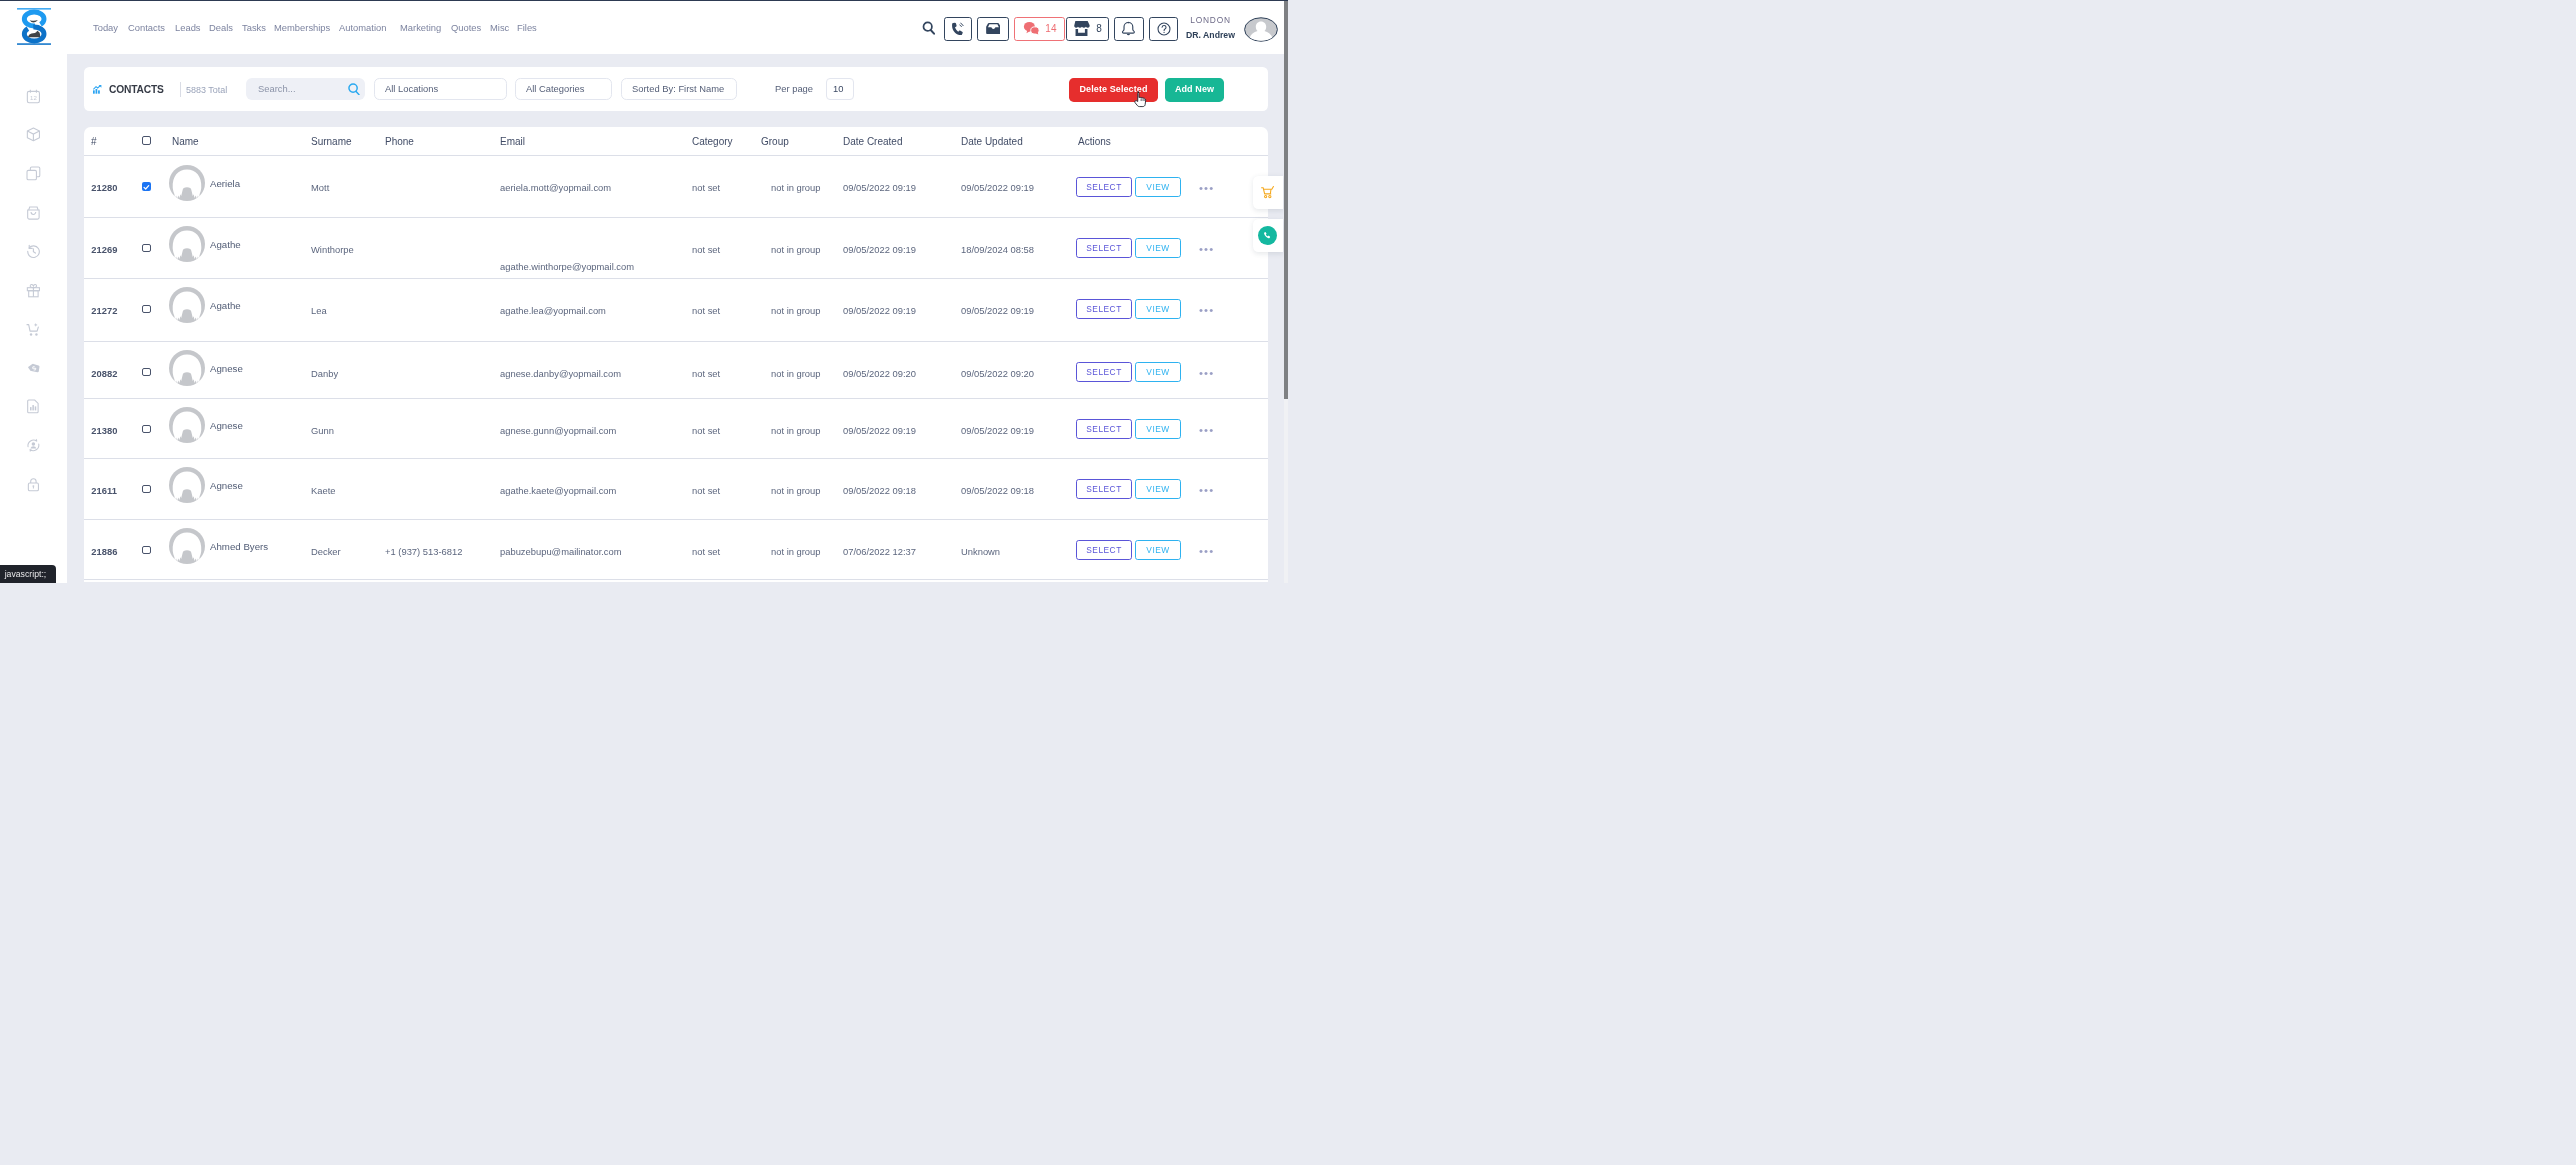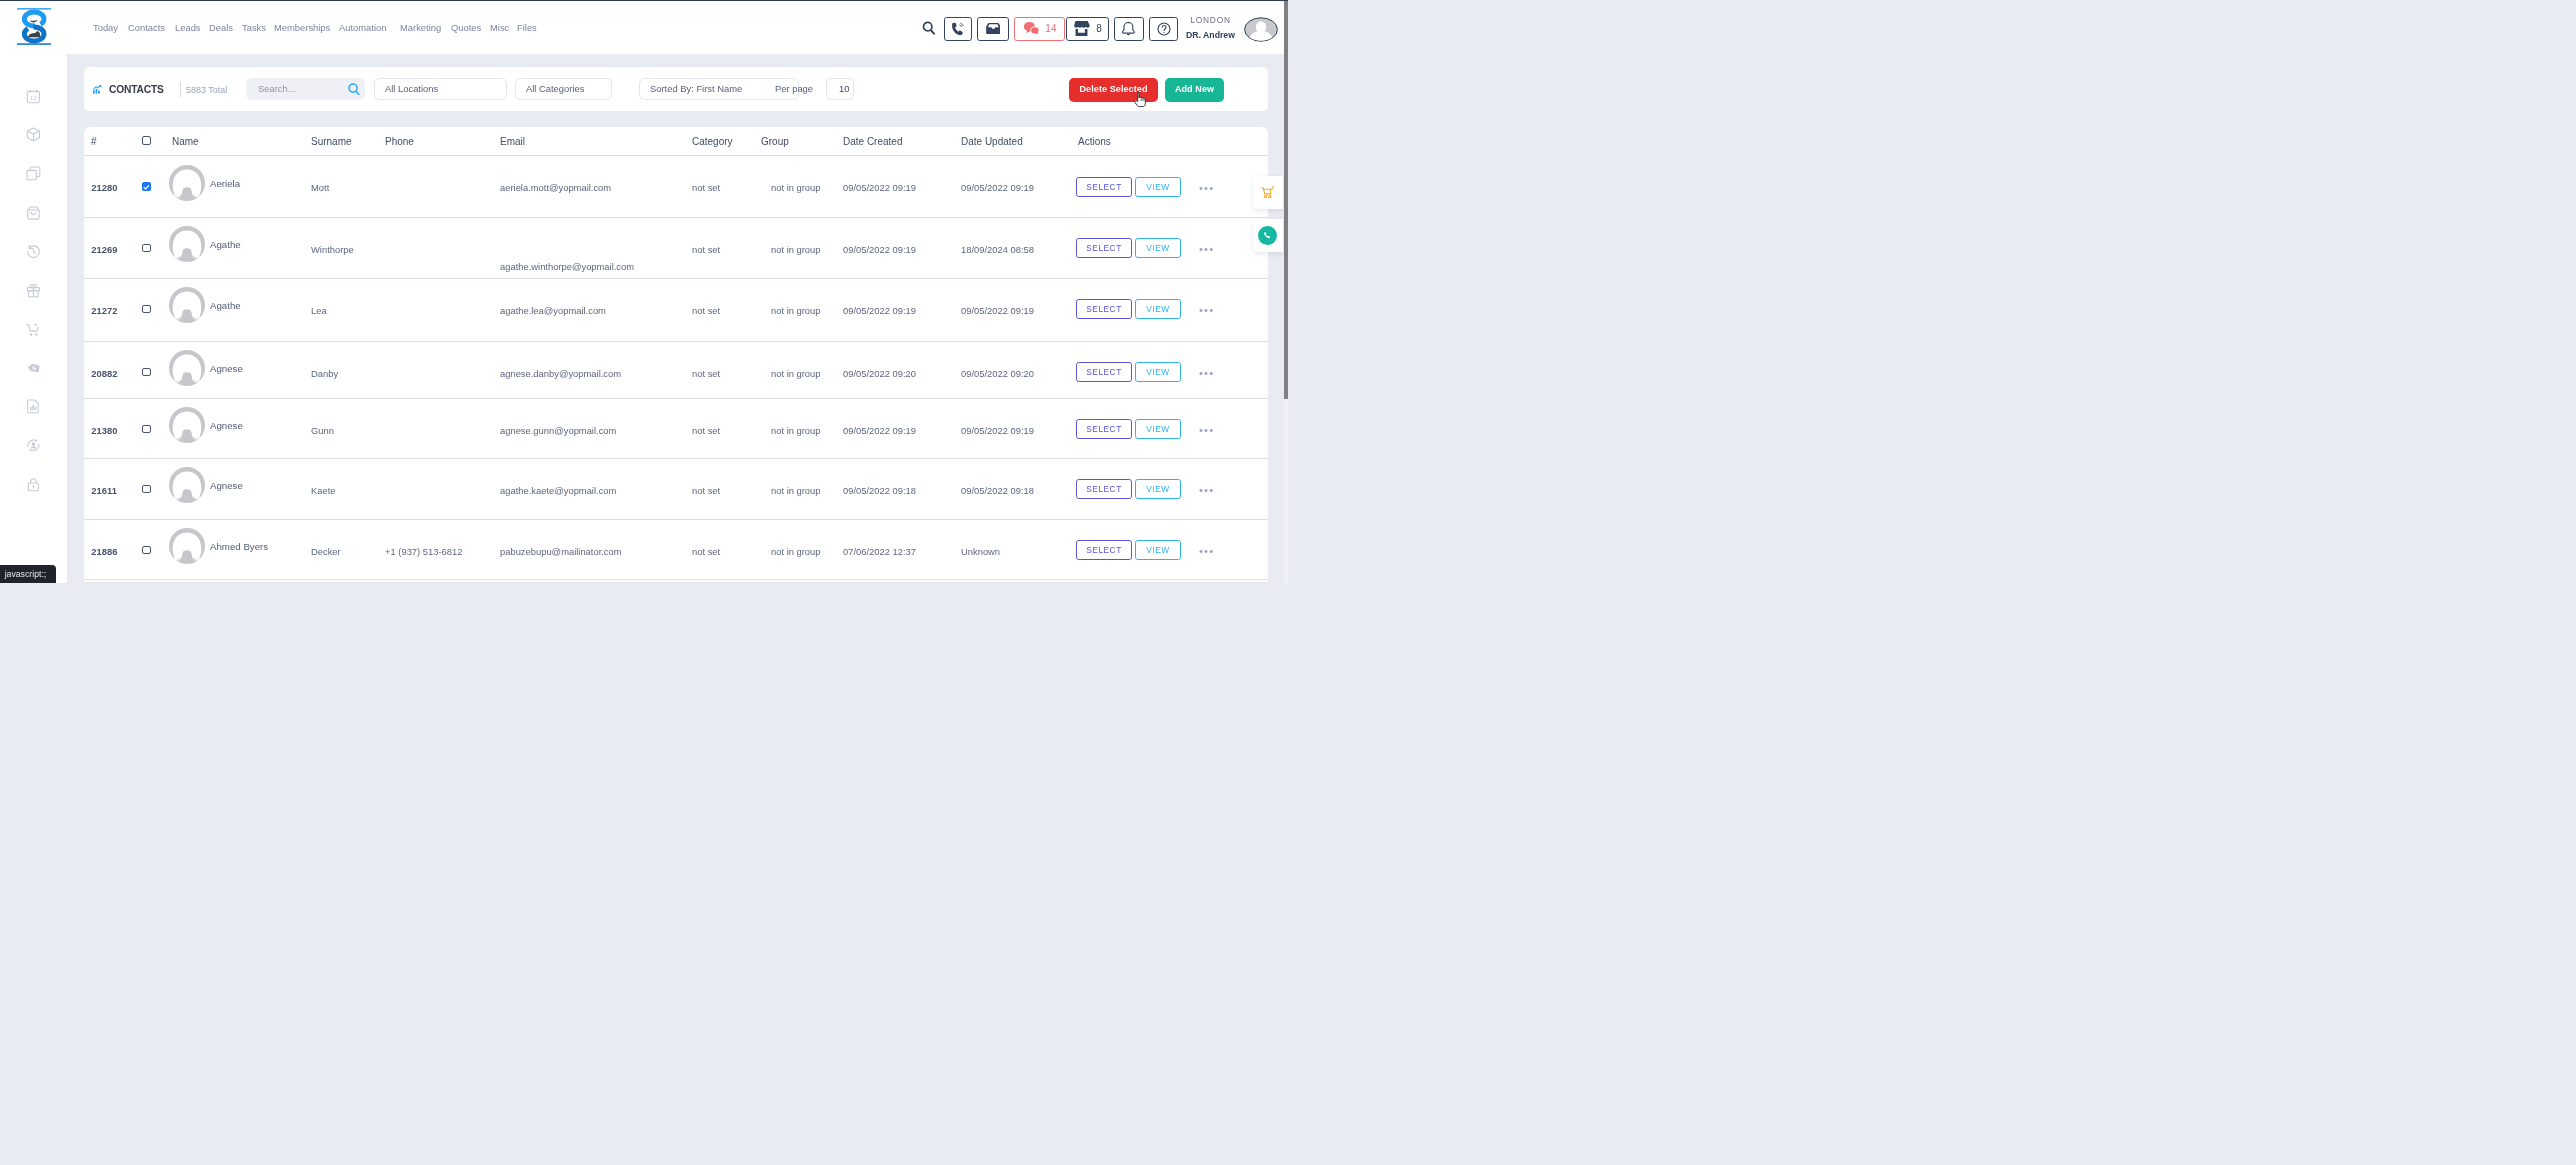--- a/index.html
+++ b/index.html
@@ -29,23 +29,23 @@
   
   #fbar { left:84px; top:67px; width:1184px; height:44px; background:#fff; border-radius:5.4px; }
   #t-contacts { left:109px; top:83px; font-size:11.4px; font-weight:700; letter-spacing:-0.2px; color:#363b46; transform:scaleX(.9); transform-origin:left center; }
   #t-divider { left:180px; top:82px; width:0.7px; height:15.4px; background:#d9dce5; }
   #t-total { left:186px; top:85px; font-size:9px; color:#9ba4ba; }
   #srch { left:246px; top:78px; width:119px; height:21.5px; background:#eef0f6; border-radius:6px; }
   #srch span { position:absolute; left:12px; top:5.4px; font-size:9.4px; color:#8b93a8; }
   .dd { position:absolute; top:78px; height:21.5px; background:#fff; border:0.7px solid #e3e6ef; border-radius:5.4px; font-size:9.4px; color:#555f78; line-height:20px; padding-left:10px; }
   #dd-loc { left:374px; width:133px; }
   #dd-cat { left:515px; width:97px; }
-  #dd-sort { left:639px; width:160px; }
+  #dd-sort { left:621px; width:116px; }
   #lbl-pp { left:775px; top:83px; font-size:9.4px; color:#555f78; }
-  #pp-box { left:826px; top:78px; width:27.5px; height:21.5px; border:0.7px solid #e3e6ef; border-radius:4px; background:#fff; font-size:9.4px; color:#3c4964; line-height:20px; padding-left:12px; }
+  #pp-box { left:826px; top:78px; width:27.5px; height:21.5px; border:0.7px solid #e3e6ef; border-radius:4px; background:#fff; font-size:9.4px; color:#3c4964; line-height:20px; padding-left:6px; }
   .act-btn { position:absolute; top:78px; height:23.5px; border-radius:4.7px; color:#fff; font-size:9px; font-weight:700; letter-spacing:0.1px; text-align:center; line-height:23.5px; }
   #btn-del { left:1069px; width:89px; background:#e62e2d; }
   #btn-add { left:1165px; width:59px; background:#17b795; }
 
   
   #card { left:84px; top:127px; width:1184px; height:455px; background:#fff; border-radius:6.7px 6.7px 0 0; }
   .hrow { position:absolute; left:0; top:0; width:100%; height:28px; }
   .hrow span { position:absolute; top:8.7px; font-size:10px; color:#414c66; font-weight:500; }
   .row { position:absolute; left:0; width:100%; border-top:0.7px solid #dcdfe8; }
   .cell { position:absolute; font-size:9.4px; color:#5c667e; }

